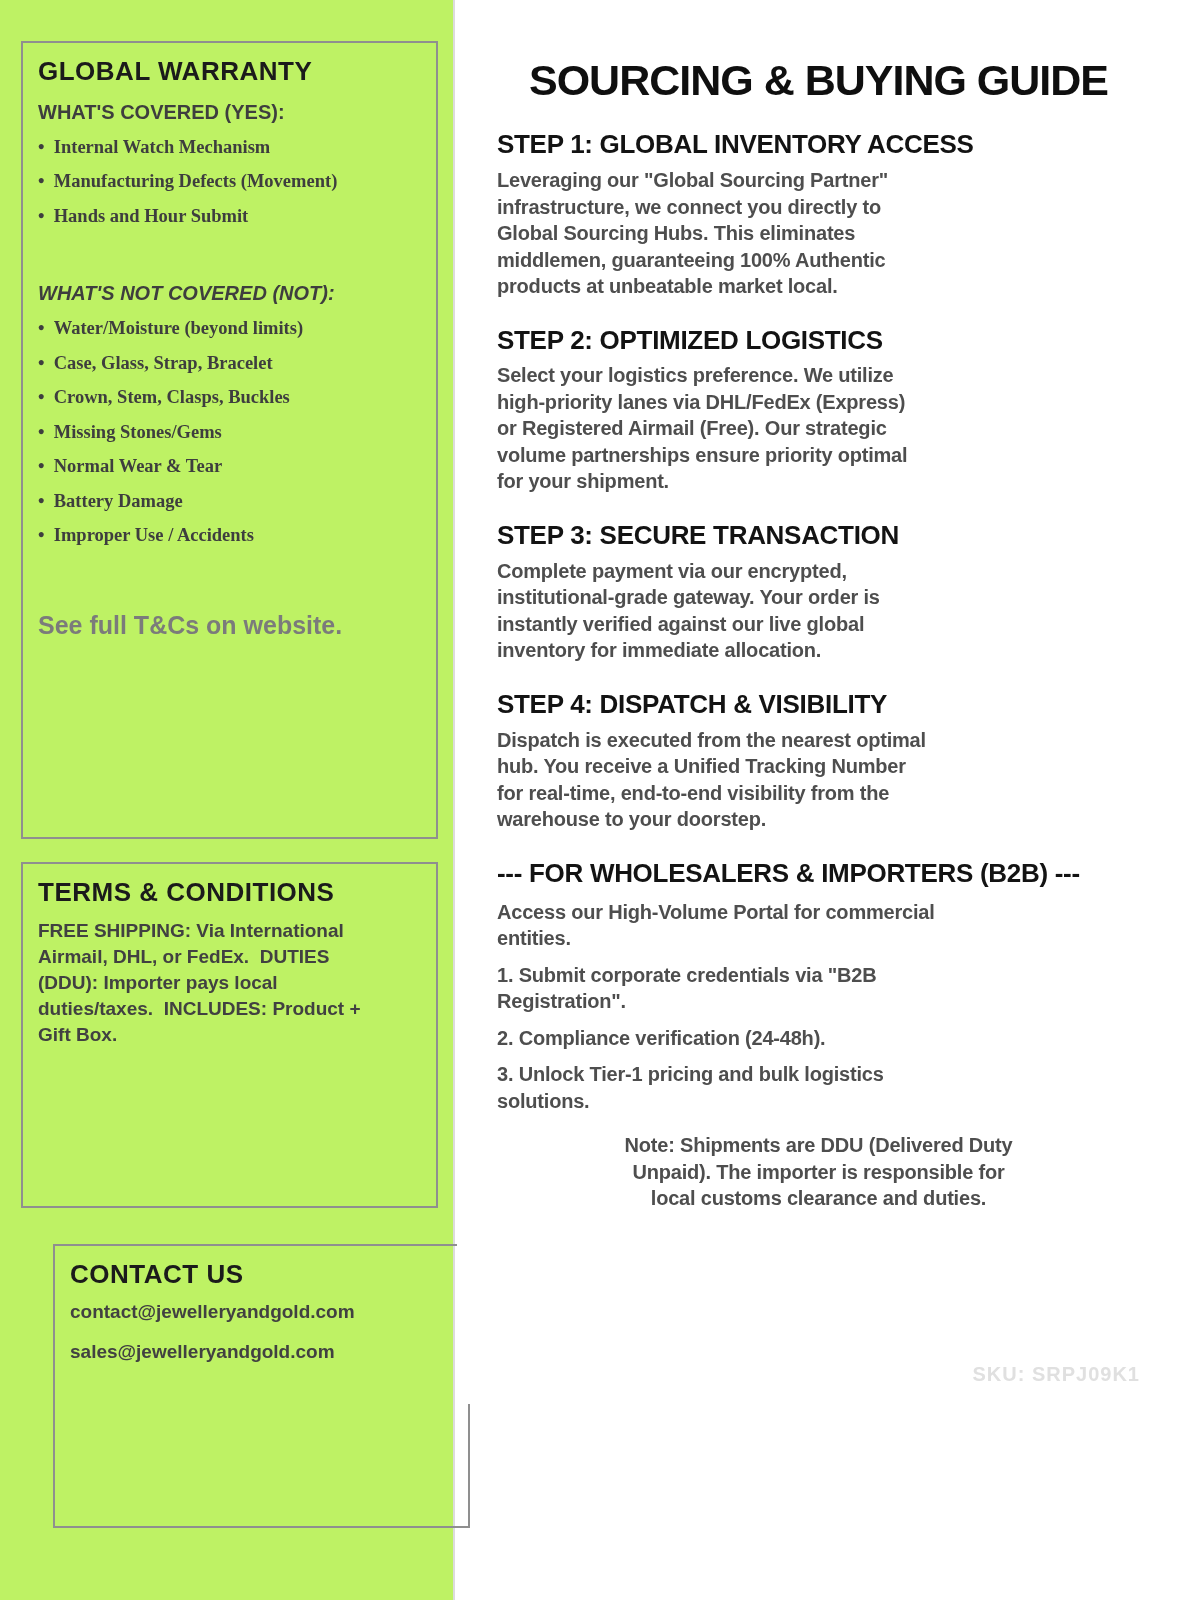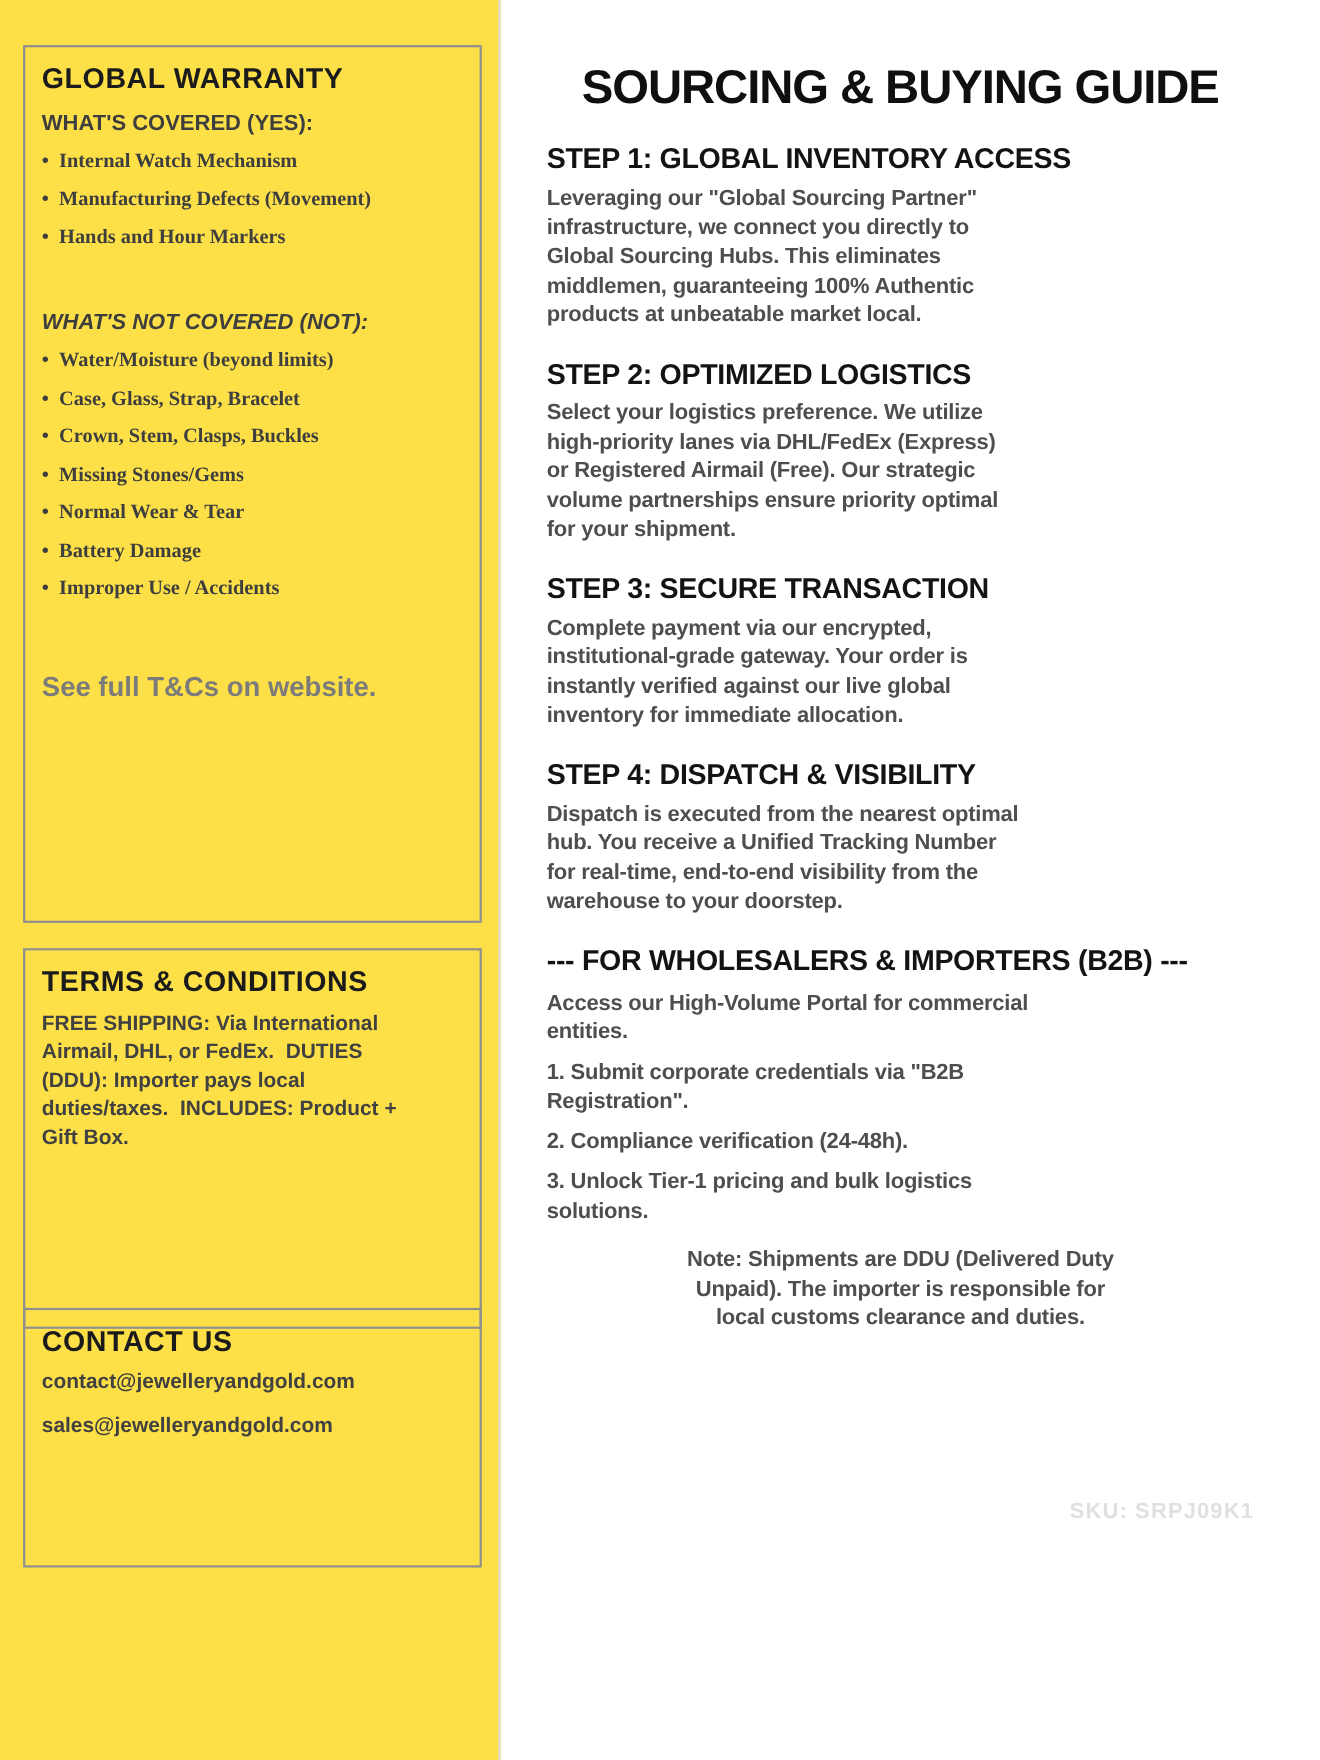--- a/index.html
+++ b/index.html
@@ -5,29 +5,29 @@
   html,body{margin:0;padding:0;}
   body{
     width:1200px;height:1600px;position:relative;overflow:hidden;
     background:#ffffff;
     font-family:"Liberation Sans", sans-serif;
     -webkit-font-smoothing:antialiased;
   }
   
   .sidebar{
     position:absolute;left:0;top:0;width:455px;height:1600px;
-    background:#fde047;border-right:2px solid #dcdcdc;box-sizing:border-box;
+    background:#bef264;border-right:2px solid #dcdcdc;box-sizing:border-box;
   }
   .sbox{
     position:absolute;left:21px;width:417px;box-sizing:border-box;
     border:2px solid #8f8f8f;padding:14px 14px 0 15px;
   }
   #warranty-box{top:41px;height:798px;}
   #terms-box{top:862px;height:346px;}
-  #contact-box{top:1189px;height:236px;}
+  #contact-box{top:1244px;height:284px;margin-left:32px;}
   .sbox h2{
     margin:0;font-size:26px;font-weight:bold;color:#1b1b1b;letter-spacing:.5px;
     line-height:1.15;
   }
   .sbox h3{
     margin:13px 0 0;font-size:20px;font-weight:bold;color:#3e3e3e;line-height:1.2;
   }
   .sbox h3.gap-top{margin-top:48px;font-style:italic;}
   ul.blist{list-style:none;margin:6px 0 0;padding:0;font-family:Liberation Serif, serif;}
   ul.blist li{
@@ -76,21 +76,21 @@
 <div>
 
   <aside class="sidebar">
 
     <section class="sbox" id="warranty-box">
       <h2>GLOBAL WARRANTY</h2>
       <h3>WHAT'S COVERED (YES):</h3>
       <ul class="blist">
           <li>Internal Watch Mechanism</li>
           <li>Manufacturing Defects (Movement)</li>
-          <li>Hands and Hour Markers</li>
+          <li>Hands and Hour Submit</li>
         </ul>
       <h3 class="gap-top">WHAT'S NOT COVERED (NOT):</h3>
       <ul class="blist">
           <li>Water/Moisture (beyond limits)</li>
           <li>Case, Glass, Strap, Bracelet</li>
           <li>Crown, Stem, Clasps, Buckles</li>
           <li>Missing Stones/Gems</li>
           <li>Normal Wear &amp; Tear</li>
           <li>Battery Damage</li>
           <li>Improper Use / Accidents</li>

